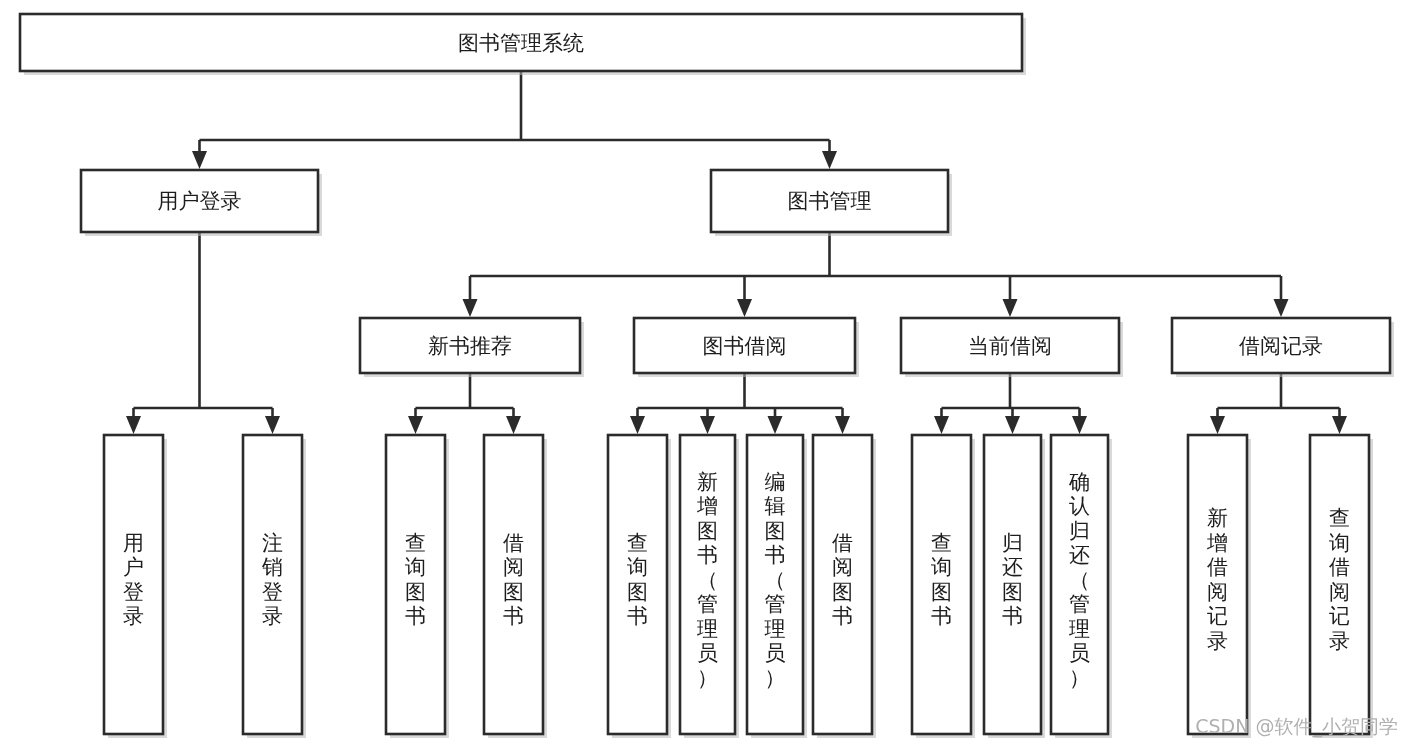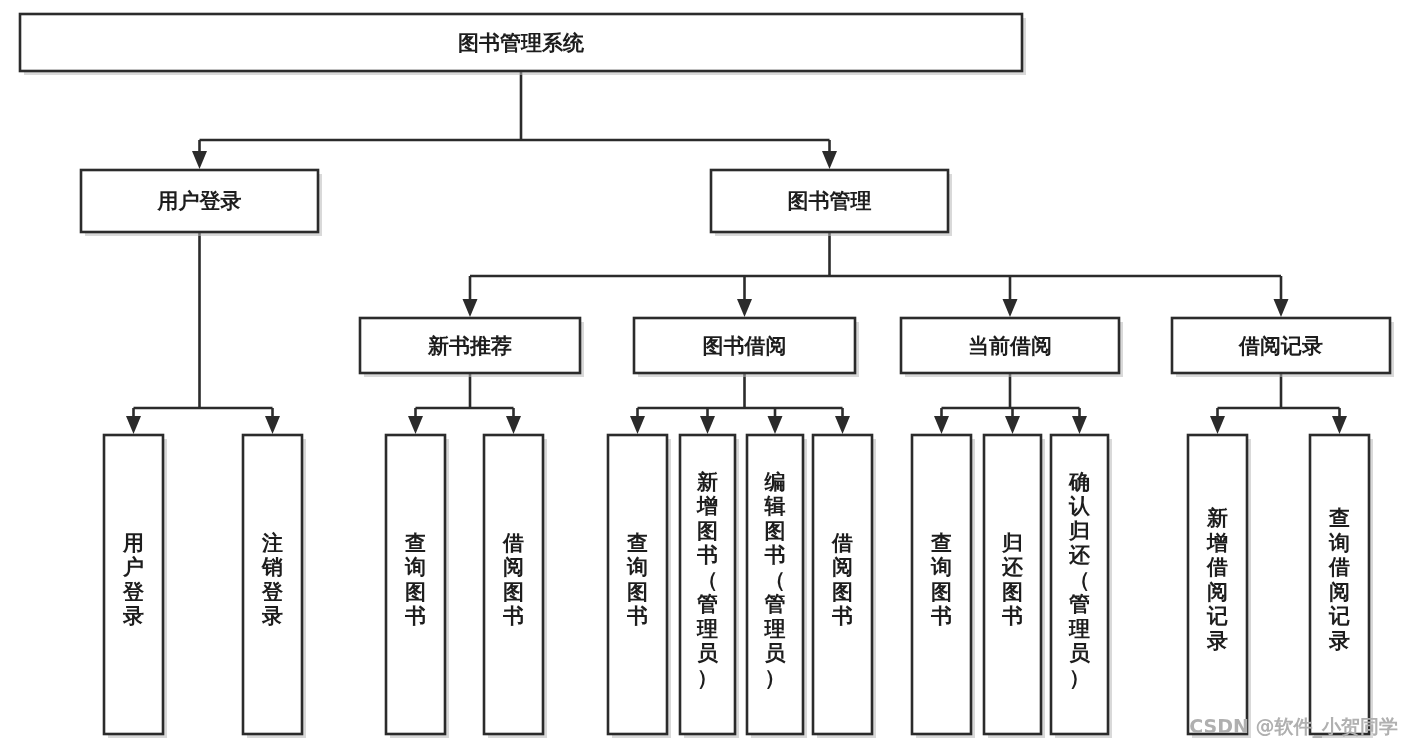--- a/index.html
+++ b/index.html
@@ -13,21 +13,20 @@
     font-family: "DejaVu Sans", "Liberation Sans", sans-serif;
     overflow: hidden;
     position: relative;
   }
   #chart-root {
     position: absolute;
     left: 0;
     top: 0;
     width: 1405px;
     height: 747px;
-    font-weight: bold;
   }
   svg.diagram {
     display: block;
     width: 1405px;
     height: 747px;
   }
   .node-box {
     fill: #ffffff;
     stroke: #2b2b2b;
     stroke-width: 2.6;

